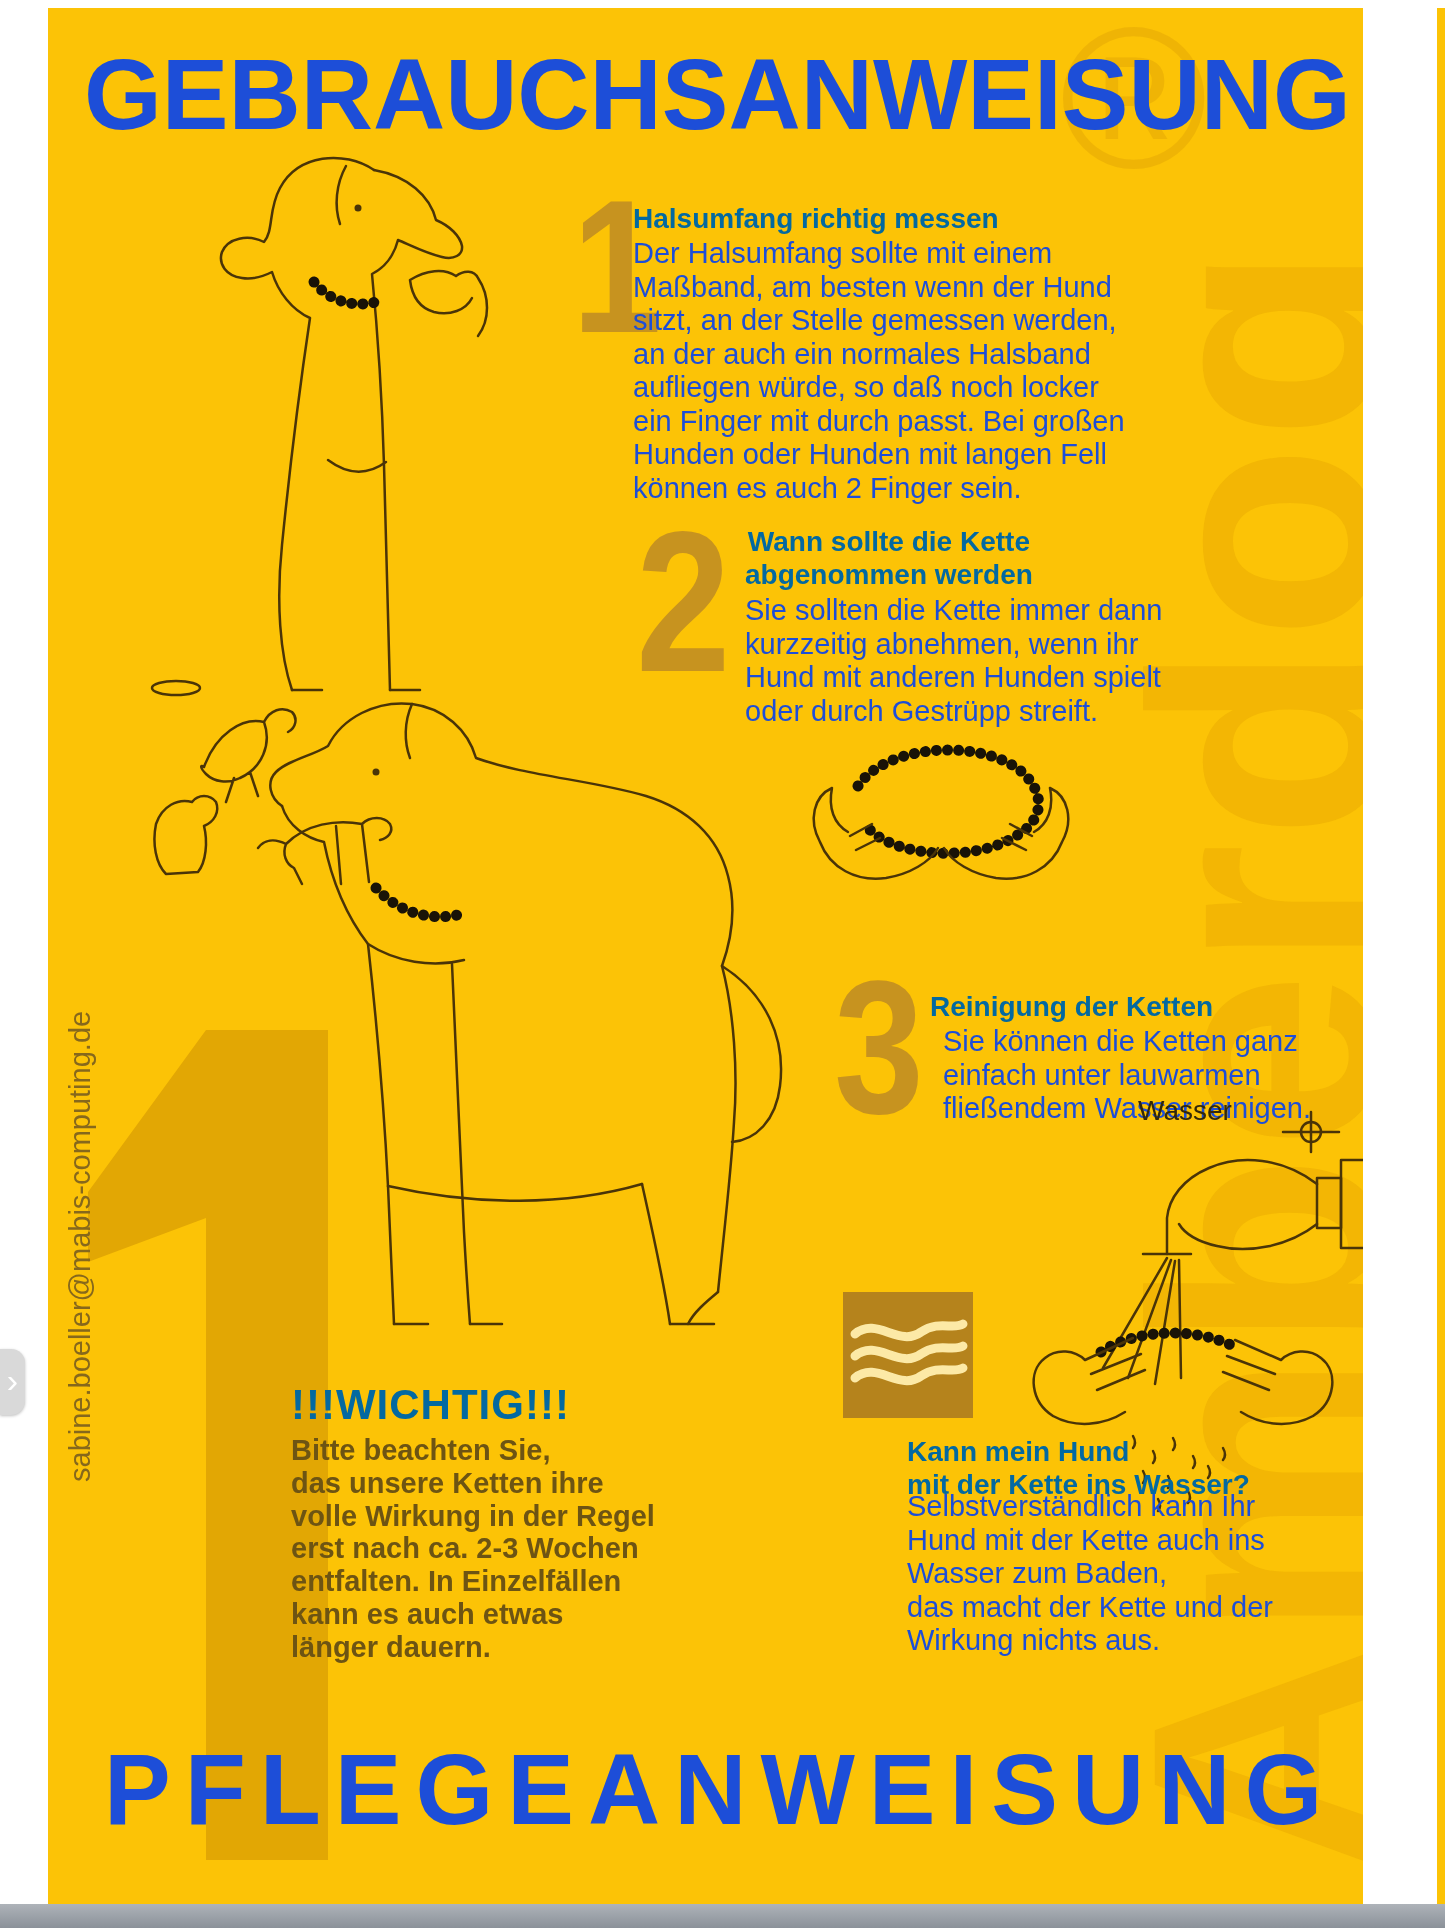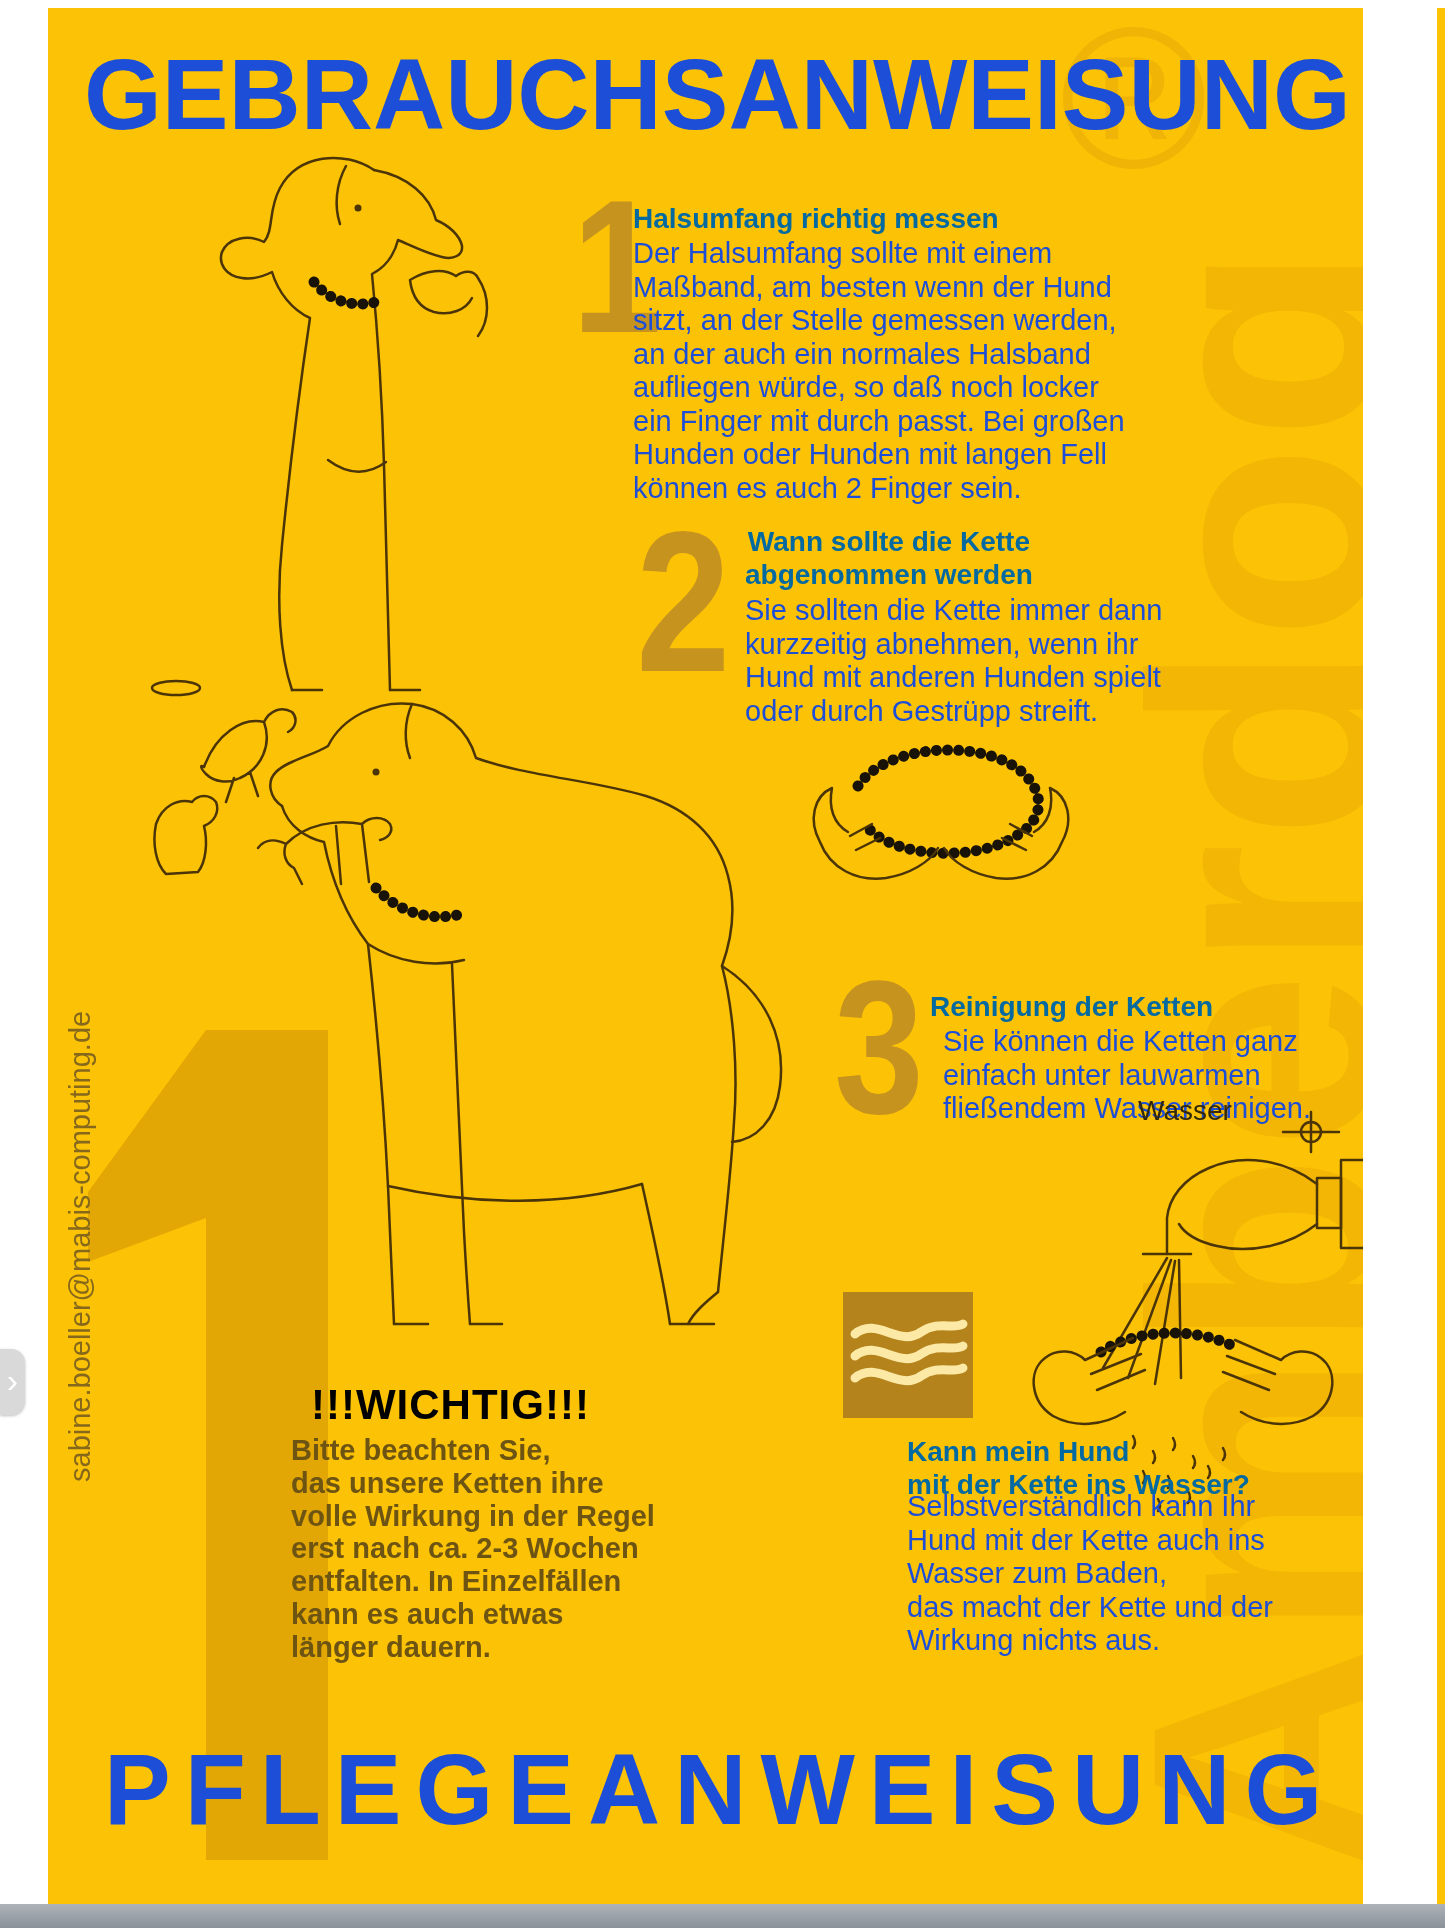--- a/index.html
+++ b/index.html
@@ -8,21 +8,21 @@
   .abs{position:absolute;}
   .pre{white-space:pre-line;}
   .poster{position:absolute;left:48px;top:8px;width:1315px;height:1897px;
           background:#fcc306;overflow:hidden;}
   
   .title{font-weight:bold;color:#1d4ed8;font-size:100px;line-height:1;white-space:nowrap;z-index:3;}
   .numeral{font-weight:bold;color:#c7931f;line-height:1;transform-origin:0 0;transform:scaleX(.85);z-index:3;}
   .h{font-weight:bold;color:#0369a1;font-size:28px;line-height:33px;z-index:3;}
   .b{color:#1d4ed8;font-size:29px;line-height:33.5px;z-index:3;}
   .bb{font-weight:bold;color:#6d5413;font-size:29px;line-height:32.8px;z-index:3;}
-  .wichtig-head{font-weight:bold;color:#000000;font-size:42px;letter-spacing:1px;z-index:3;margin-left:20px;}
+  .wichtig-head{font-weight:bold;color:#0369a1;font-size:42px;letter-spacing:1px;z-index:3;}
   .email{color:#86681c;font-size:29px;transform:rotate(-90deg);transform-origin:0 0;white-space:nowrap;z-index:3;}
   .wasser{color:#33280a;font-size:28px;z-index:4;}
   
   .wm{z-index:1;}
   .wm-reg{font-size:200px;line-height:1;color:rgba(236,177,6,0.85);}
   .wm-brand{font-weight:bold;font-size:320px;line-height:1;color:rgba(233,170,2,0.5);
             transform:rotate(-90deg);transform-origin:0 0;white-space:nowrap;letter-spacing:4px;}
   
   .art path,.art circle,.art ellipse,.art rect,.art line{stroke:#4a3408;fill:none;
       stroke-width:2.5;stroke-linecap:round;stroke-linejoin:round;}

